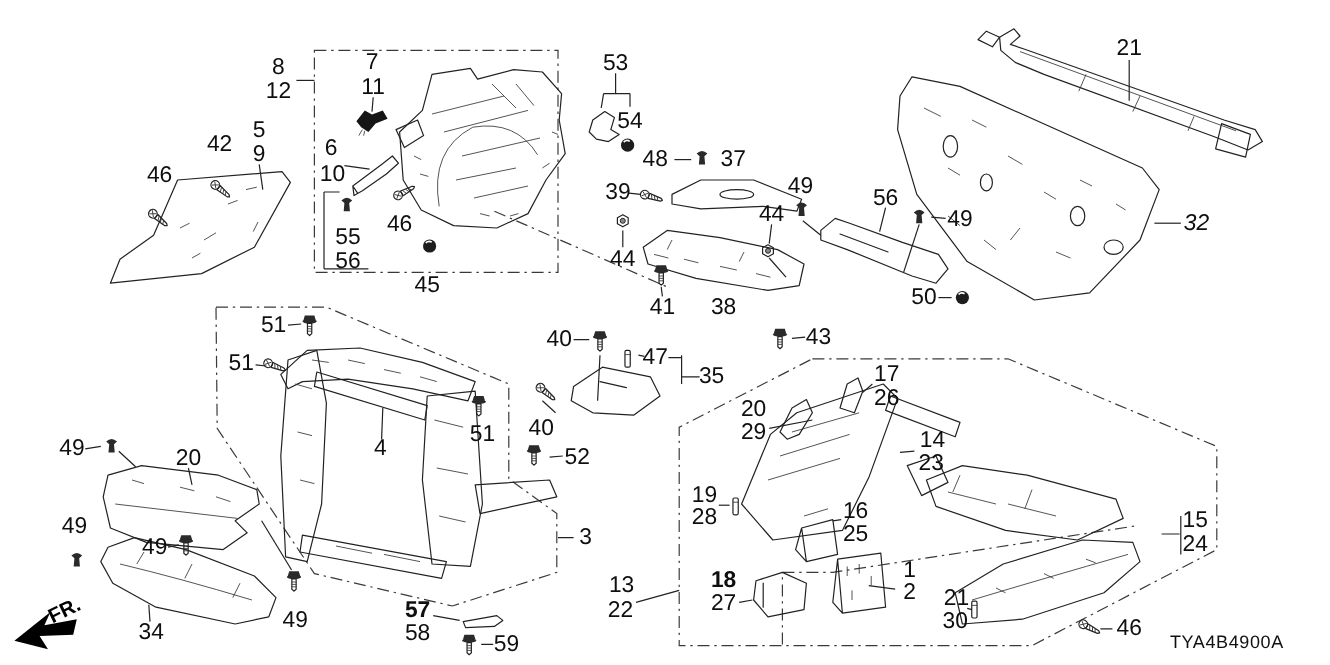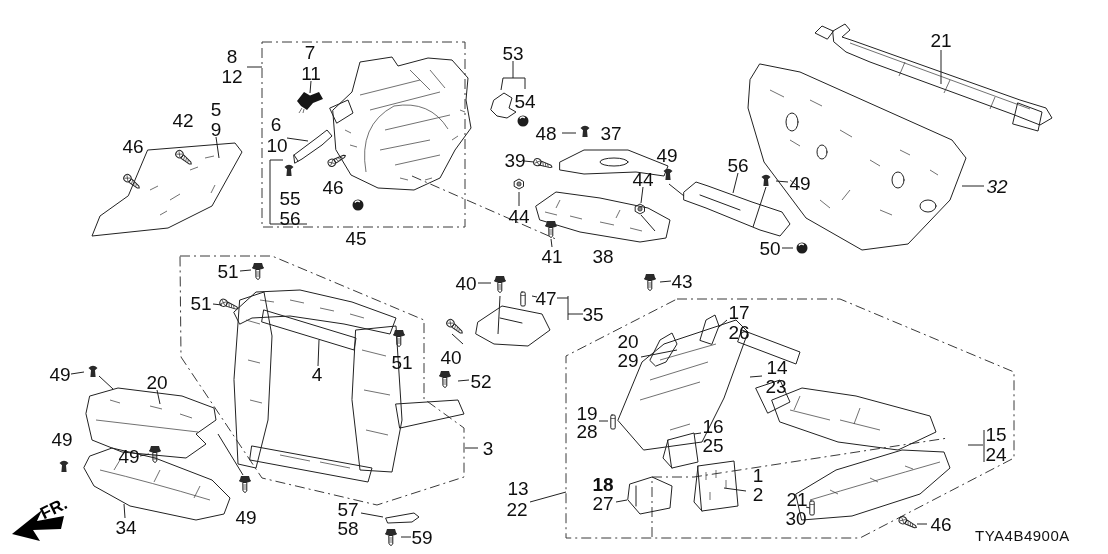--- a/index.html
+++ b/index.html
@@ -290,21 +290,21 @@
       <span class="callout" style="left: 451px; top: 357px;">40</span>
       <span class="callout" style="left: 481px; top: 381px;">52</span>
       <span class="callout" style="left: 682px; top: 281px;">43</span>
       <span class="callout" style="left: 60px; top: 374px;">49</span>
       <span class="callout" style="left: 157px; top: 382px;">20</span>
       <span class="callout" style="left: 62px; top: 439px;">49</span>
       <span class="callout" style="left: 129px; top: 456px;">49</span>
       <span class="callout" style="left: 126px; top: 527px;">34</span>
       <span class="callout" style="left: 246px; top: 517px;">49</span>
       <span class="callout" style="left: 488px; top: 448px;">3</span>
-      <span class="callout" style="left: 348px; top: 509px;">57</span>
+      <span class="callout" style="left: 348px; top: 509px; font-weight: bold;">57</span>
       <span class="callout" style="left: 348px; top: 528px;">58</span>
       <span class="callout" style="left: 422px; top: 537px;">59</span>
       <span class="callout" style="left: 518px; top: 488px;">13</span>
       <span class="callout" style="left: 517px; top: 509px;">22</span>
       <span class="callout" style="left: 739px; top: 312px;">17</span>
       <span class="callout" style="left: 739px; top: 332px;">26</span>
       <span class="callout" style="left: 628px; top: 341px;">20</span>
       <span class="callout" style="left: 628px; top: 360px;">29</span>
       <span class="callout" style="left: 777px; top: 367px;">14</span>
       <span class="callout" style="left: 776px; top: 386px;">23</span>

